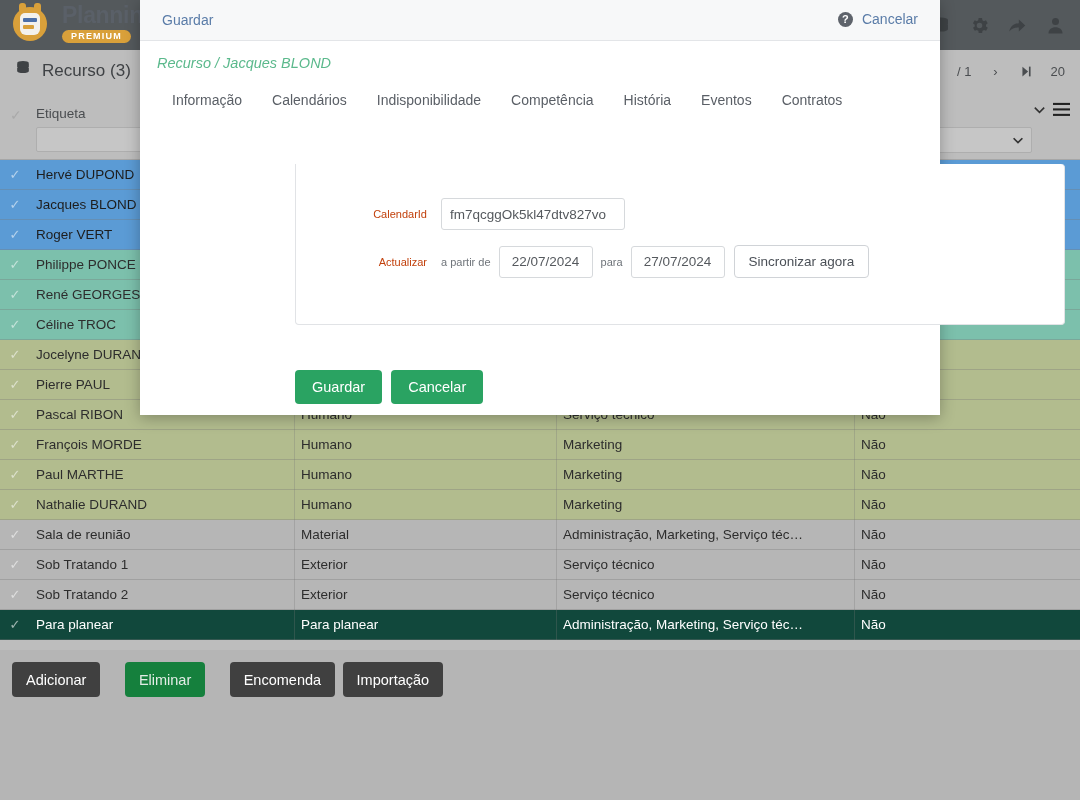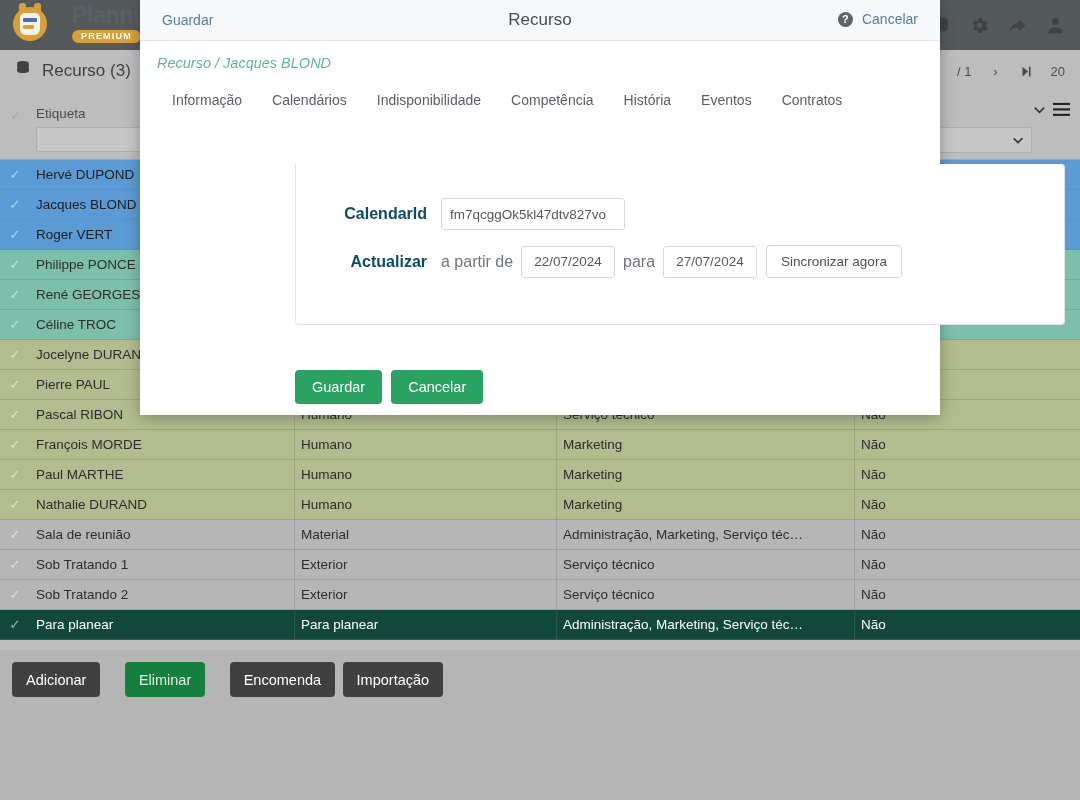--- a/index.html
+++ b/index.html
@@ -16,21 +16,21 @@
     background: #b5b5b5;
   }
 
   
   #topbar {
     position: absolute; top: 0; left: 0; width: 1080px; height: 50px;
     background: #54595c;
   }
   #logo-wrap {
     position: absolute; left: 10px; top: 3px;
-    display: flex; align-items: center; gap: 22px;
+    display: flex; align-items: center; gap: 12px;
   }
   .logo-mark {
     position: relative; width: 40px; height: 40px;
   }
   .logo-mark .ring {
     position: absolute; left: 3px; top: 4px;
     width: 34px; height: 34px; border-radius: 50%;
     background: #d9a03a;
   }
   .logo-mark .inner {
@@ -229,29 +229,29 @@
     border-top: none;
     border-radius: 0 4px 4px 4px;
   }
 
   .form-row { position: absolute; display: flex; align-items: center; }
   #row-calid { left: 0; top: 34px; width: 770px; }
   #row-update { left: 0; top: 81px; width: 770px; }
 
   .form-label {
     width: 145px; text-align: right; padding-right: 14px;
-    font-size: 16px; font-weight: bold; color: #0c4a6e;
+    font-size: 11px; font-weight: normal; color: #c2410c;
   }
   .txt-input {
     height: 32px; border: 1px solid #d6d9dc; border-radius: 3px;
     padding: 14px 8px; font-family: "Liberation Sans", sans-serif;
     font-size: 13.5px; color: #55595e; background: #ffffff;
   }
   #calendarid-input { width: 184px; }
-  .inline-text { font-size: 16px; color: #6f747a; margin: 0 8px 0 0; }
+  .inline-text { font-size: 11px; color: #6f747a; margin: 0 8px 0 0; }
   .date-input { width: 94px; text-align: center; }
   #sync-btn {
     margin-left: 9px; height: 33px;
     background: #ffffff; border: 1px solid #d0d3d7; border-radius: 4px;
     font-family: "Liberation Sans", sans-serif; font-size: 13.5px;
     color: #4b5057; padding: 0 14px; cursor: pointer;
   }
 
   #modal-actions {
     position: absolute; left: 155px; top: 329px;
@@ -482,21 +482,20 @@
       <button class="gbtn disabled" style="left: 124.9px;">Eliminar</button>
       <button class="gbtn" style="left: 229.7px;">Encomenda</button>
       <button class="gbtn" style="left: 342.6px;">Importação</button>
     </div>
 </div>
 
 <div id="modal">
 
   <div id="modal-header">
     <div id="modal-save">Guardar</div>
-    <div id="modal-title">Recurso</div>
     <div id="modal-cancel-wrap">
       <div class="help-dot">?</div>
       <div id="modal-cancel">Cancelar</div>
     </div>
   </div>
 
   <div id="modal-body">
 
     <div id="breadcrumb">Recurso / Jacques BLOND</div>
 

